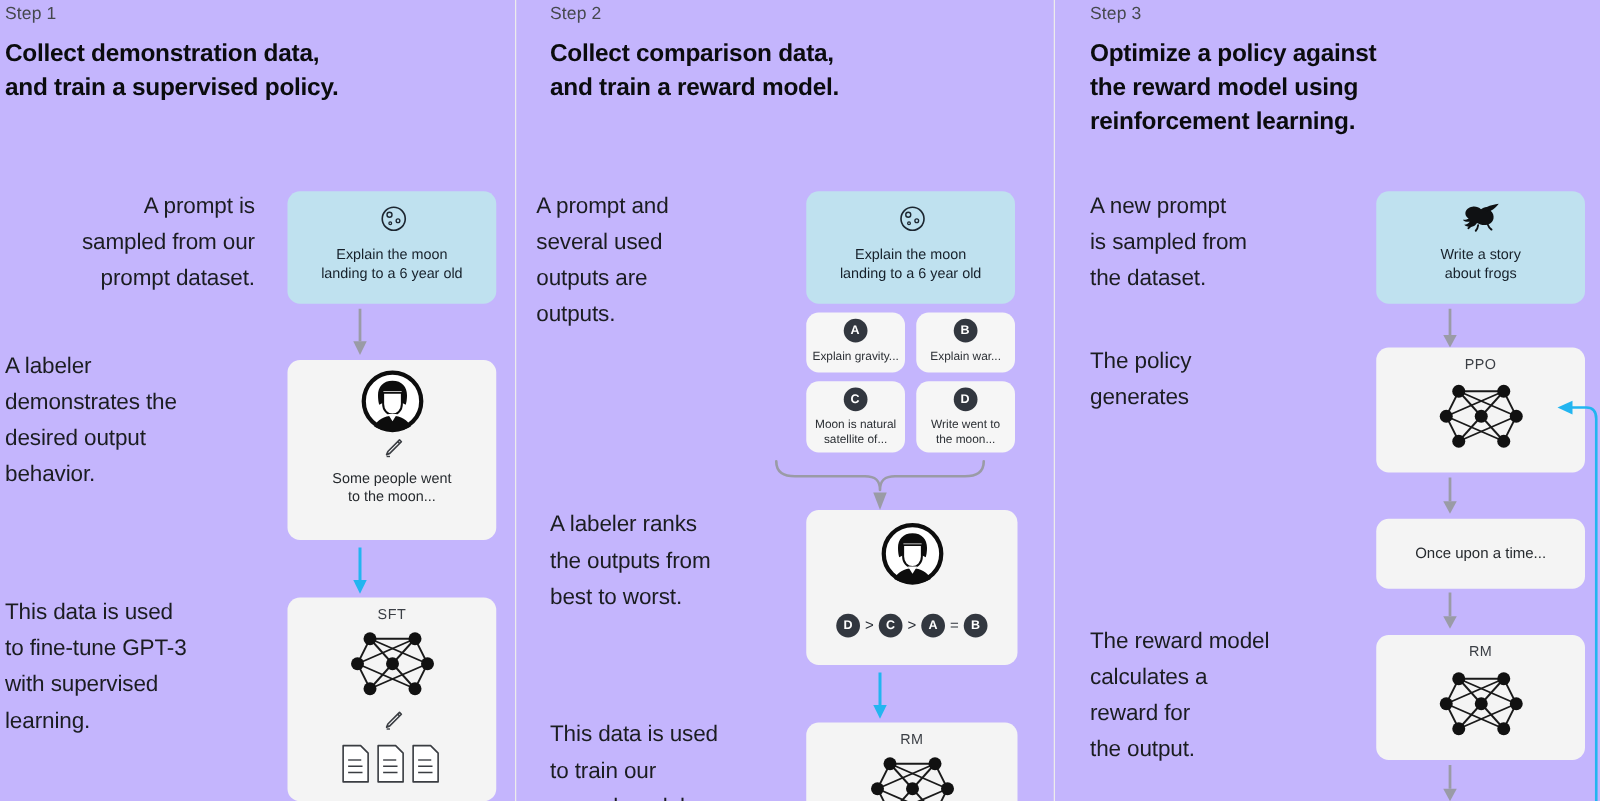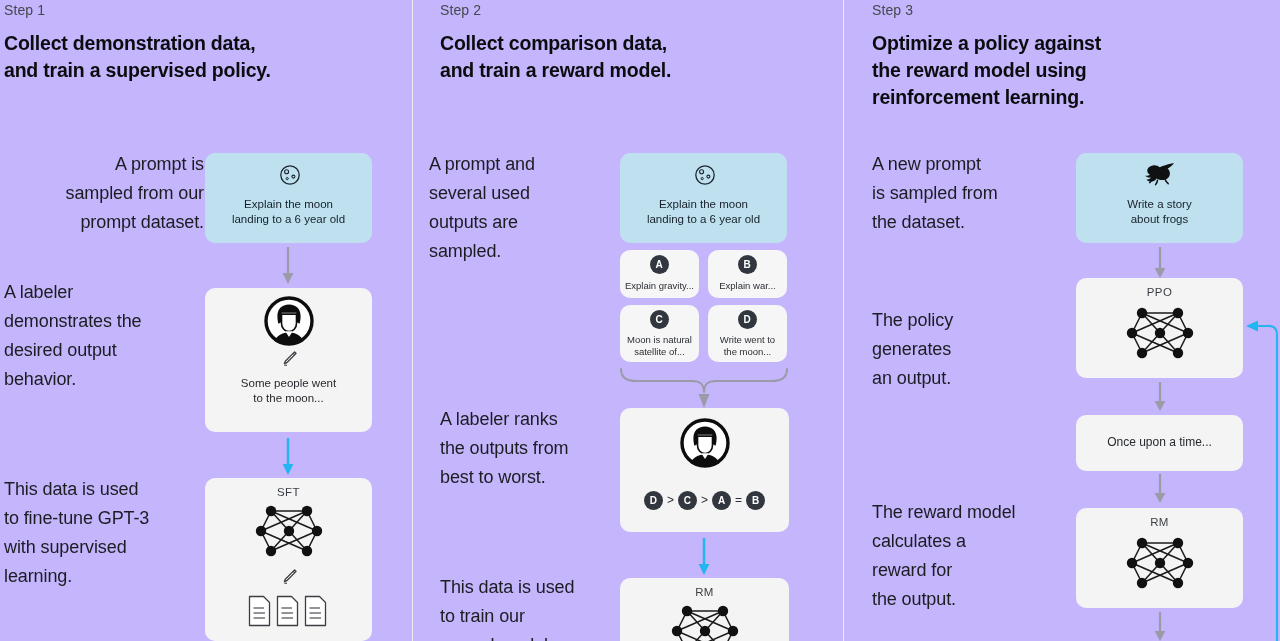--- a/index.html
+++ b/index.html
@@ -28,21 +28,21 @@
   .step-title {
     position:absolute; font-size:19.5px; font-weight:bold; color:#0b0c0e;
     line-height:27px; letter-spacing:-0.2px;
   }
   .body-text {
     position:absolute; font-size:18px; color:#1b1d21; line-height:29px;
     letter-spacing:-0.1px;
   }
 
   
-  .box { position:absolute; border-radius:10px; }
+  .box { position:absolute; border-radius:10px;margin-left:25px; }
   .box-blue { background:#bfe1ef; }
   .box-gray { background:#f4f4f4; }
   .box-gray-lite { background:#f6f6f6; }
 
   .box-cap {
     position:absolute; left:0; right:0; text-align:center;
     font-size:11.5px; color:#262a2e; line-height:15px;
   }
   .box-cap.blue { font-size:11.5px; color:#16202a; }
   .net-label {
@@ -222,21 +222,21 @@
     <div class="step-label" style="left:27px; top:2px;">Step 2</div>
     <div class="step-title" style="left:27px; top:30px; width:400px;">
       <div>Collect comparison data,</div>
       <div>and train a reward model.</div>
     </div>
 
     <div class="body-text" style="left:16px; top:150px; width:190px;">
       <div>A prompt and</div>
       <div>several used</div>
       <div>outputs are</div>
-      <div>sampled.</div>
+      <div>outputs.</div>
     </div>
 
     <div class="body-text" style="left:27px; top:405px; width:200px;">
       <div>A labeler ranks</div>
       <div>the outputs from</div>
       <div>best to worst.</div>
     </div>
 
     <div class="body-text" style="left:27px; top:573px; width:200px;">
       <div>This data is used</div>
@@ -364,24 +364,23 @@
       <div>the reward model using</div>
       <div>reinforcement learning.</div>
     </div>
 
     <div class="body-text" style="left:28px; top:150px; width:195px;">
       <div>A new prompt</div>
       <div>is sampled from</div>
       <div>the dataset.</div>
     </div>
 
-    <div class="body-text" style="left:28px; top:274px; width:195px;margin-top:32px;">
+    <div class="body-text" style="left:28px; top:274px; width:195px;">
       <div>The policy</div>
       <div>generates</div>
-      <div>an output.</div>
     </div>
 
     <div class="body-text" style="left:28px; top:498px; width:210px;">
       <div>The reward model</div>
       <div>calculates a</div>
       <div>reward for</div>
       <div>the output.</div>
     </div>
 
     <div class="box box-blue" style="left:232px; top:153px; width:167px; height:90px;">

